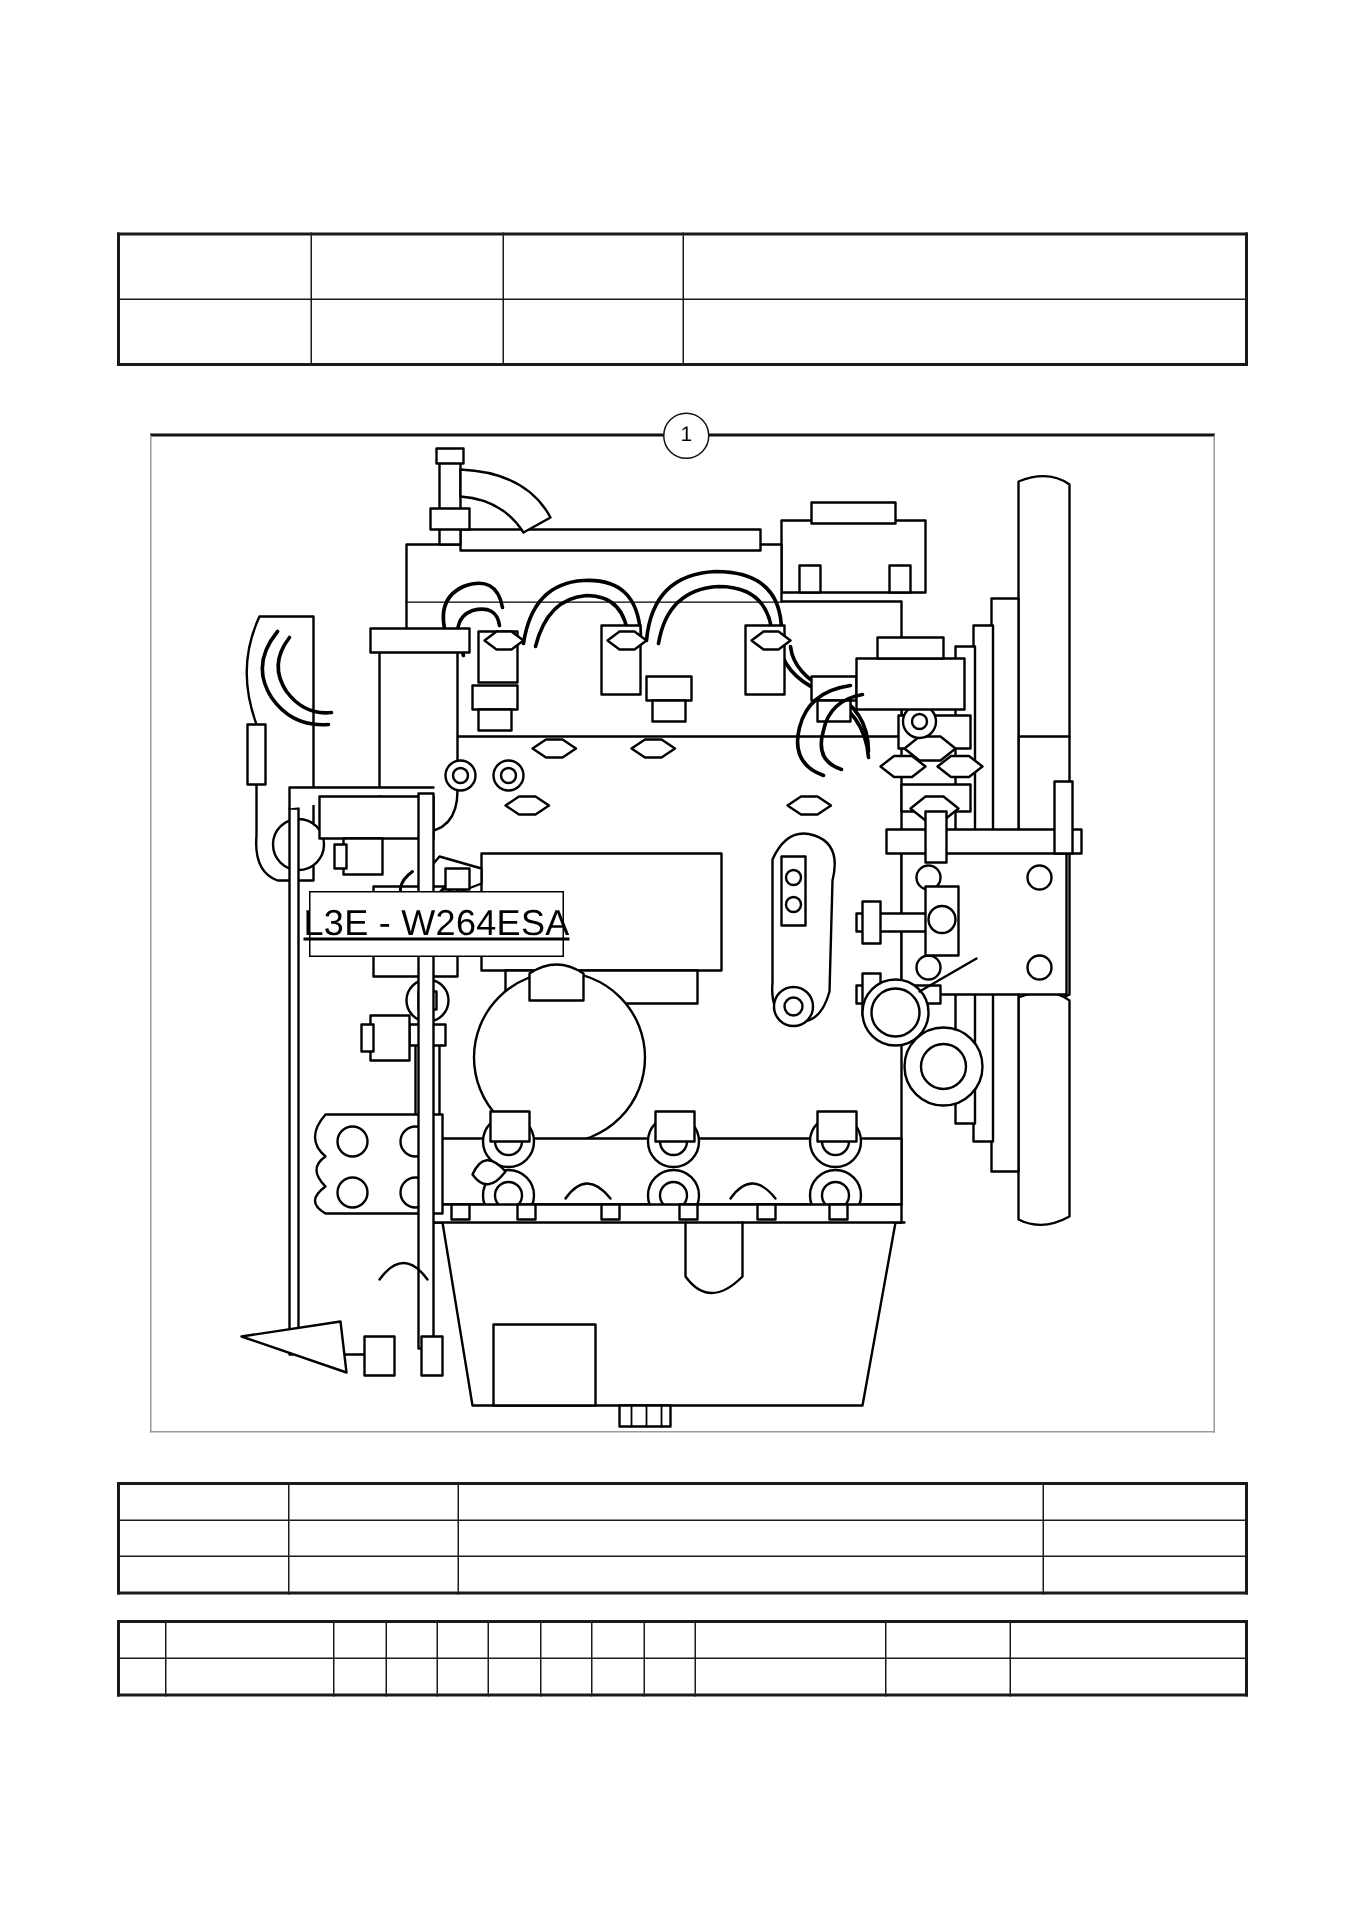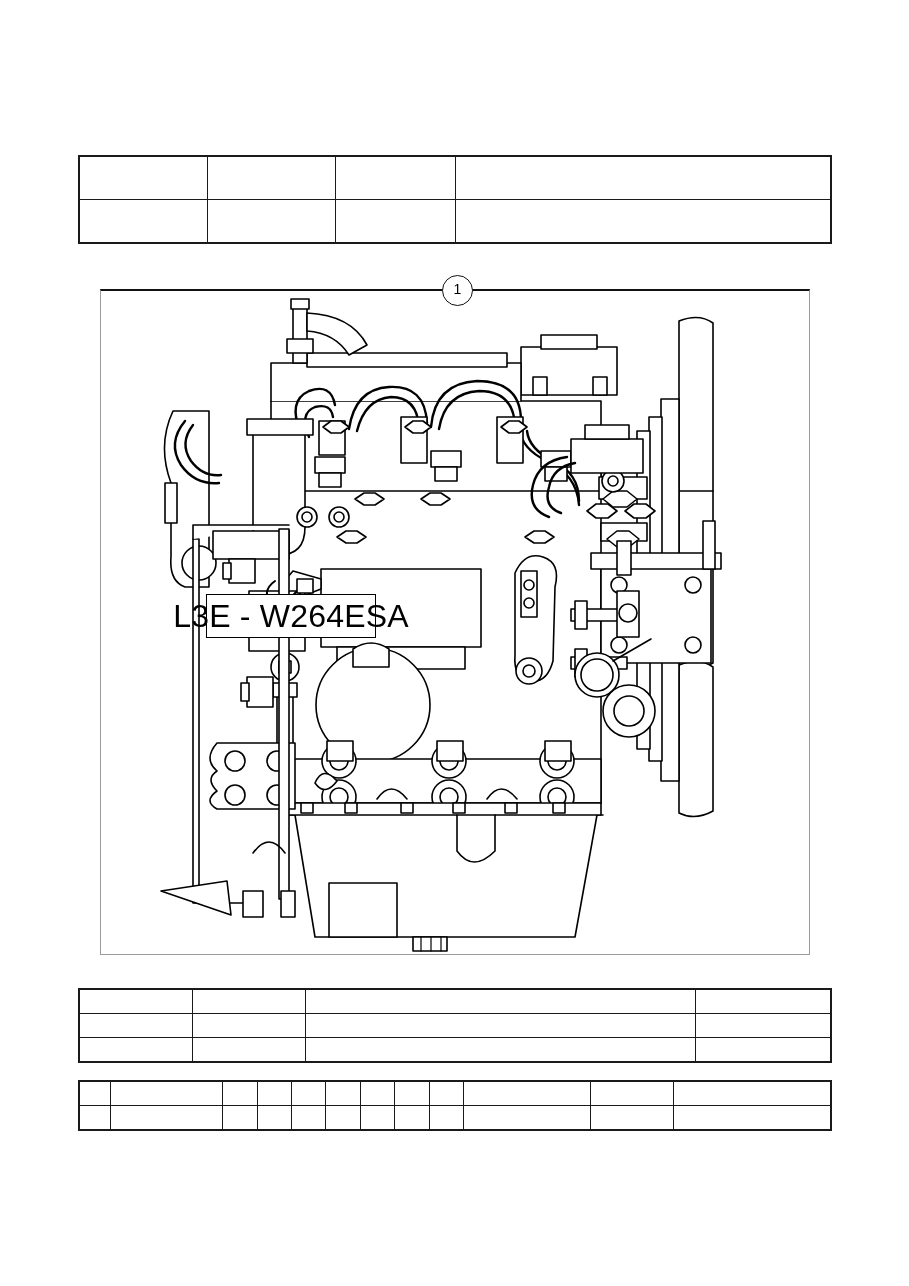--- a/index.html
+++ b/index.html
@@ -78,24 +78,25 @@
     position: absolute;
     left: 105px;
     top: 303px;
     width: 168px;
     height: 42px;
     border: 1.5px solid #000000;
     background: #ffffff;
     display: flex;
     align-items: center;
     justify-content: center;
-    font-size: 32px;
+    font-size: 24px;
     letter-spacing: 0.2px;
     white-space: nowrap;
     z-index: 4;
+    text-decoration: underline;
   }
 
   #engine-drawing {
     position: absolute;
     left: 0;
     top: 0;
     width: 710px;
     height: 666px;
   }
 

